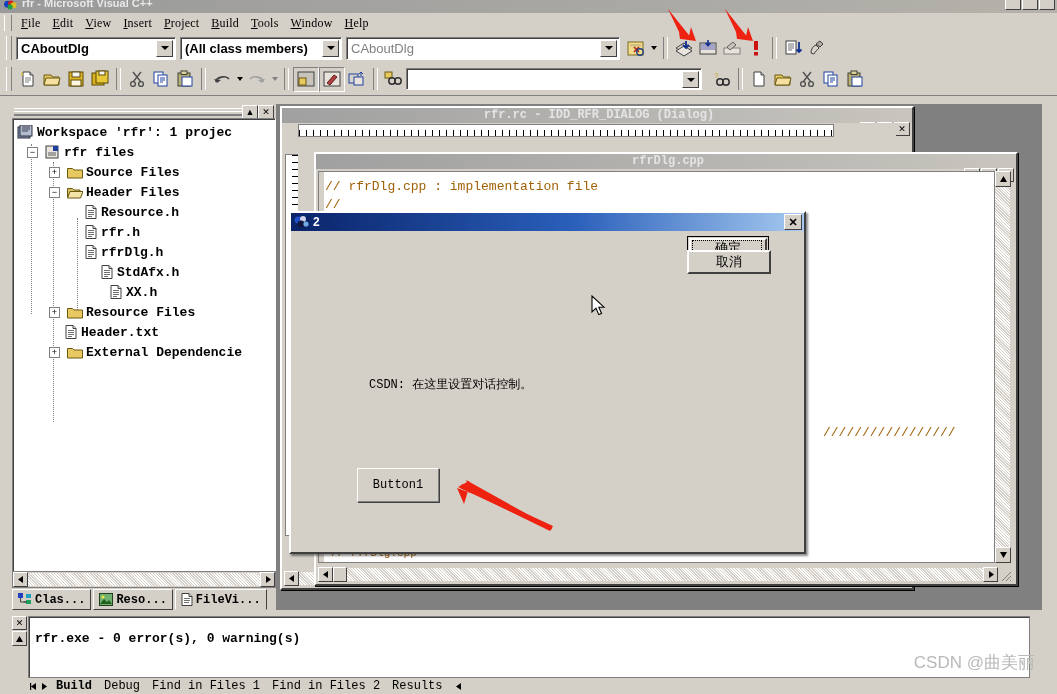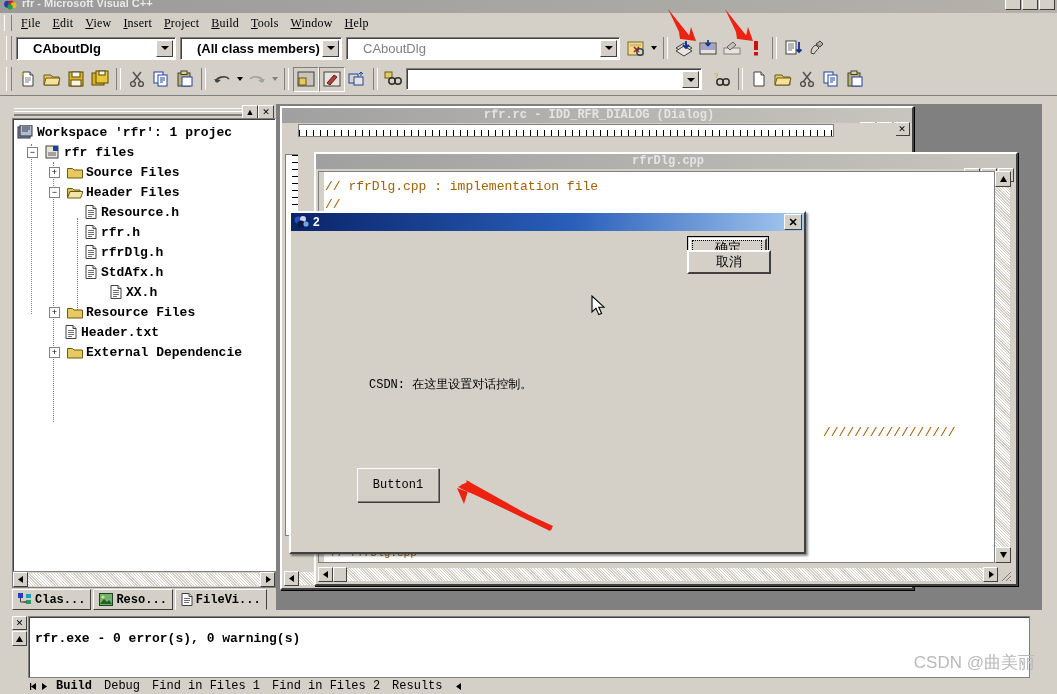--- a/index.html
+++ b/index.html
@@ -37,21 +37,21 @@
   .tbrow2{top:63px;height:32px;border-bottom:1px solid #808080;}
   .tb-grip{width:4px;height:24px;margin:0 4px 0 6px;
     border-left:1px solid #fff;border-right:1px solid #808080;flex:0 0 auto;}
   .tb-sep{width:3px;height:22px;margin:0 4px;
     border-left:1px solid #808080;border-right:1px solid #fff;flex:0 0 auto;}
 
   .combo{height:21px;background:#fff;border:1px solid #808080;
     border-right-color:#fff;border-bottom-color:#fff;
     box-shadow:inset 1px 1px 0 #404040;
     display:flex;align-items:center;position:relative;flex:0 0 auto;}
-  .combo .ctext{padding-left:16px;font-size:13px;font-weight:bold;color:#000;
+  .combo .ctext{padding-left:4px;font-size:13px;font-weight:bold;color:#000;
     font-family:"Liberation Sans",sans-serif;white-space:nowrap;overflow:hidden;}
   .combo .ctext.dim{color:#808080;font-weight:normal;}
   .combo .carrow{position:absolute;right:2px;top:2px;width:15px;height:15px;background:#d4d0c8;
     border-top:1px solid #fff;border-left:1px solid #fff;border-right:1px solid #404040;border-bottom:1px solid #404040;
     display:flex;align-items:center;justify-content:center;}
   .combo .carrow::after{content:"";border-left:4px solid transparent;border-right:4px solid transparent;
     border-top:4px solid #000;display:block;}
 
   .tbtn{width:24px;height:23px;display:flex;align-items:center;justify-content:center;flex:0 0 auto;position:relative;}
   .tbtn.pressed{border-top:1px solid #808080;border-left:1px solid #808080;border-right:1px solid #fff;border-bottom:1px solid #fff;background:#d4d0c8;}
@@ -499,21 +499,21 @@
         <div class="trow" style="padding-left:60px;">
           <span style="width:10px"></span>
           <svg class="docico" viewBox="0 0 12 14">
             <path d="M1 0.5h7l3 3v10H1z" fill="#fff" stroke="#404040"></path>
             <path d="M8 0.5v3h3" fill="#d8d8d8" stroke="#404040"></path>
             <path d="M3 5.5h6M3 7.5h6M3 9.5h6M3 11.5h4" stroke="#707070"></path>
           </svg>
           <span class="tlabel">rfrDlg.h</span>
         </div>
 
-        <div class="trow" style="padding-left:60px;">
+        <div class="trow" style="padding-left:76px;">
           <span style="width:10px"></span>
           <svg class="docico" viewBox="0 0 12 14">
             <path d="M1 0.5h7l3 3v10H1z" fill="#fff" stroke="#404040"></path>
             <path d="M8 0.5v3h3" fill="#d8d8d8" stroke="#404040"></path>
             <path d="M3 5.5h6M3 7.5h6M3 9.5h6M3 11.5h4" stroke="#707070"></path>
           </svg>
           <span class="tlabel">StdAfx.h</span>
         </div>
 
         <div class="trow" style="padding-left:85px;">

